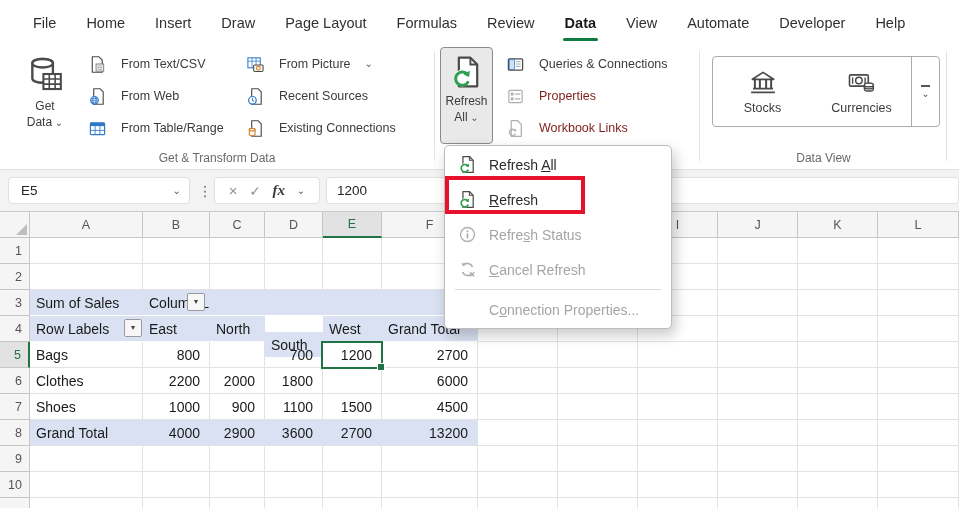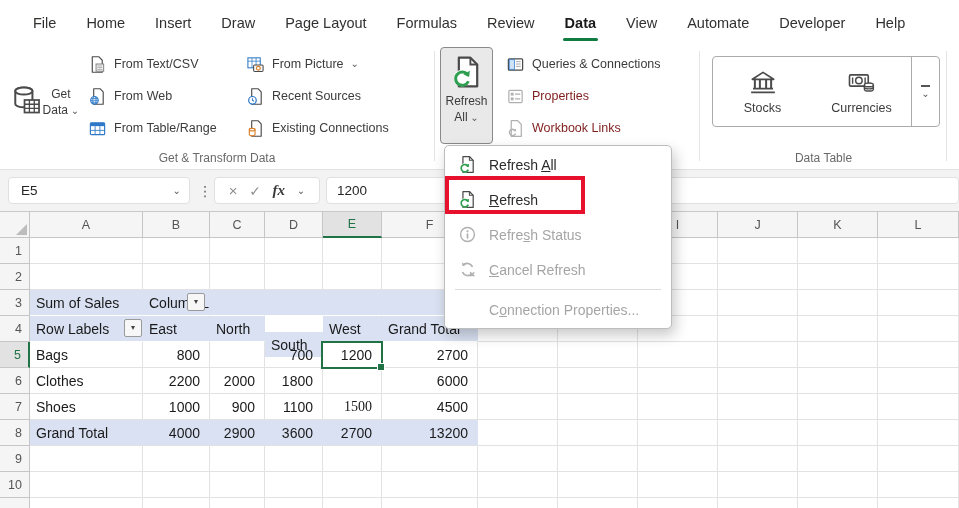--- a/index.html
+++ b/index.html
@@ -8,27 +8,27 @@
 .chev{font-size:10px;color:#5a5a5a;line-height:1}
 
 #tabbar{position:absolute;top:0;left:0;width:959px;height:45px;display:flex;align-items:stretch;padding-left:18px;font-size:14.5px;background:#fff}
 .tab{padding:0 15px;display:flex;align-items:center;position:relative;color:#323130;cursor:default}
 .tab.active{font-weight:700;color:#1a1a1a}
 .tab.active::after{content:"";position:absolute;left:13px;right:13px;bottom:4px;height:3px;border-radius:2px;background:var(--green)}
 
 #ribbon{position:absolute;top:45px;left:0;width:959px;height:125px;background:#fff;border-bottom:1px solid #E1E1E1}
 .vsep{position:absolute;top:6px;height:110px;width:1px;background:#E4E4E4}
 .grplabel{position:absolute;bottom:4px;font-size:12px;color:#696969;text-align:center}
-.bigbtn{position:absolute;left:10px;top:4px;width:70px;height:100px;display:flex;flex-direction:row;align-items:center;padding-top:6px;border-radius:4px}
+.bigbtn{position:absolute;left:10px;top:4px;width:70px;height:100px;display:flex;flex-direction:column;align-items:center;padding-top:6px;border-radius:4px}
 .icon38{width:38px;height:38px;margin-bottom:5px}
 .icon34{width:34px;height:34px;margin-bottom:4px}
 .icon30{width:30px;height:30px}
 .biglbl{font-size:12px;color:#3b3b3b;text-align:center;line-height:1.35;width:46px}
 .btncol{position:absolute;top:3px;display:flex;flex-direction:column}
-.rib-btn{height:32px;display:flex;align-items:center;gap:7px;font-size:12.5px;color:#3b3b3b;padding:0 4px;border-radius:3px;white-space:nowrap}
+.rib-btn{height:32px;display:flex;align-items:center;gap:14px;font-size:12.5px;color:#3b3b3b;padding:0 4px;border-radius:3px;white-space:nowrap}
 .rib-btn.disabled{color:#7f1d1d}
 .icon19{width:19px;height:19px;flex:none}
 #refreshall{position:absolute;left:440px;top:2px;width:53px;height:97px;background:#E9E9E9;border:1px solid #8A8A8A;border-radius:4px;display:flex;flex-direction:column;align-items:center;padding-top:7px}
 .dtframe{position:absolute;left:712px;top:11px;width:228px;height:71px;border:1px solid #ABABAB;border-radius:4px;display:flex;background:#fff}
 .dt-item{width:99px;display:flex;flex-direction:column;align-items:center;justify-content:center;gap:3px;font-size:12.5px;color:#3b3b3b}
 .dt-div{width:1px;background:#ABABAB}
 .dt-more{width:28px;display:flex;flex-direction:column;align-items:center;justify-content:center;gap:2px}
 .morebar{width:9px;height:2px;background:#555}
 
 #fbar{position:absolute;top:170px;left:0;width:959px;height:42px;background:#F3F3F3;border-bottom:1px solid #C9C9C9}
@@ -269,21 +269,21 @@
           </svg>
           <span>Currencies</span>
         </div>
       </div>
     <div class="dt-div"></div>
     <div class="dt-more">
       <div class="morebar"></div>
       <span class="chev">⌄</span>
     </div>
   </div>
-  <div class="grplabel" style="left:700px;width:247px">Data Table</div>
+  <div class="grplabel" style="left:700px;width:247px">Data View</div>
   <div class="vsep" style="left:946px"></div>
 </div>
 
 <div id="fbar">
   <div id="namebox" class="fbox">
     <span>E5</span>
     <span class="chev">⌄</span>
   </div>
   <div id="kebab">⋮</div>
   <div id="fxbox" class="fbox">
@@ -409,21 +409,21 @@
         <div class="cell" style="width: 80px;"></div>
         <div class="cell" style="width: 80px;"></div>
         <div class="cell" style="width: 80px;"></div>
         <div class="cell" style="width: 81px;"></div>
       </div>
       <div class="grow">
         <div class="cell" style="width: 113px;">Shoes</div>
         <div class="cell num" style="width: 67px;">1000</div>
         <div class="cell num" style="width: 55px;">900</div>
         <div class="cell num" style="width: 58px;">1100</div>
-        <div class="cell num" style="width: 59px; font-family: Liberation Serif, serif;">1500</div>
+        <div class="cell num" style="width: 59px;">1500</div>
         <div class="cell num" style="width: 96px;">4500</div>
         <div class="cell" style="width: 80px;"></div>
         <div class="cell" style="width: 80px;"></div>
         <div class="cell" style="width: 80px;"></div>
         <div class="cell" style="width: 80px;"></div>
         <div class="cell" style="width: 80px;"></div>
         <div class="cell" style="width: 81px;"></div>
       </div>
       <div class="grow">
         <div class="cell blue bold" style="width: 113px; border-bottom-color: rgb(226, 226, 226);">Grand Total</div>

